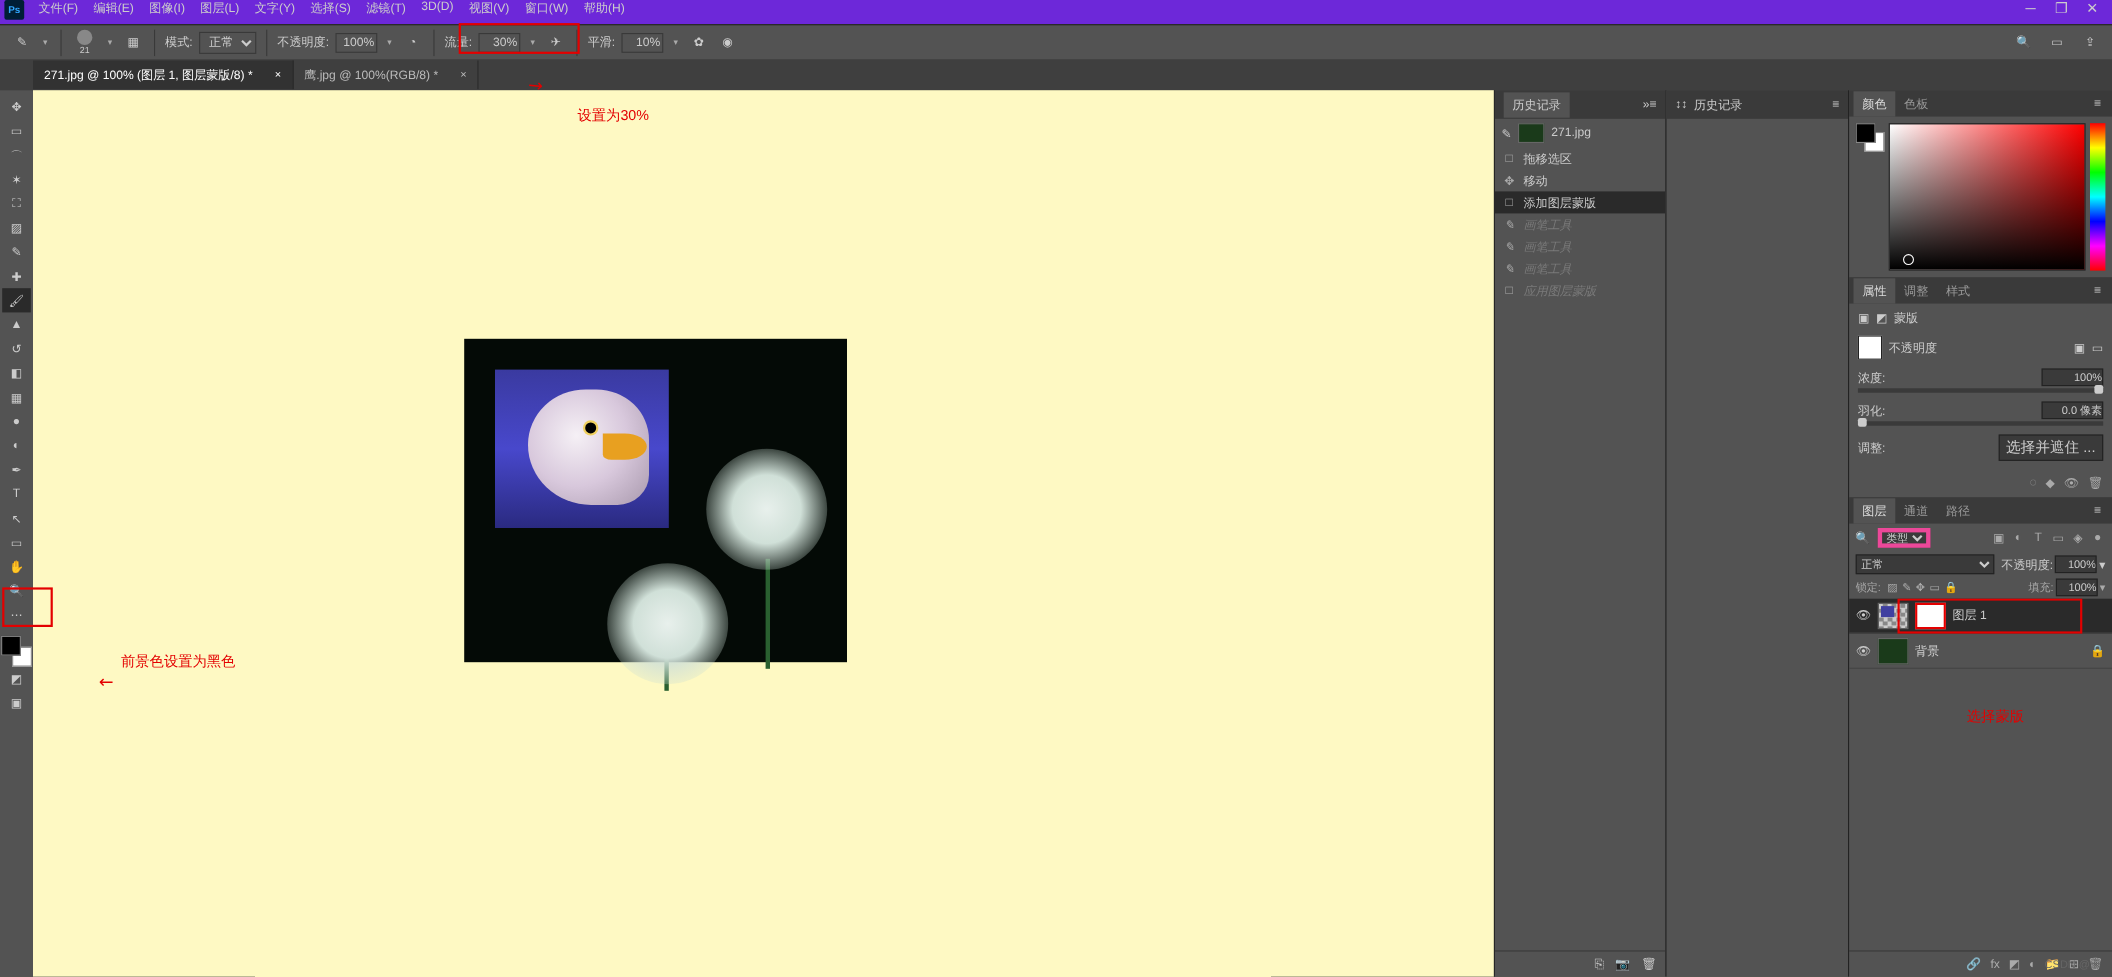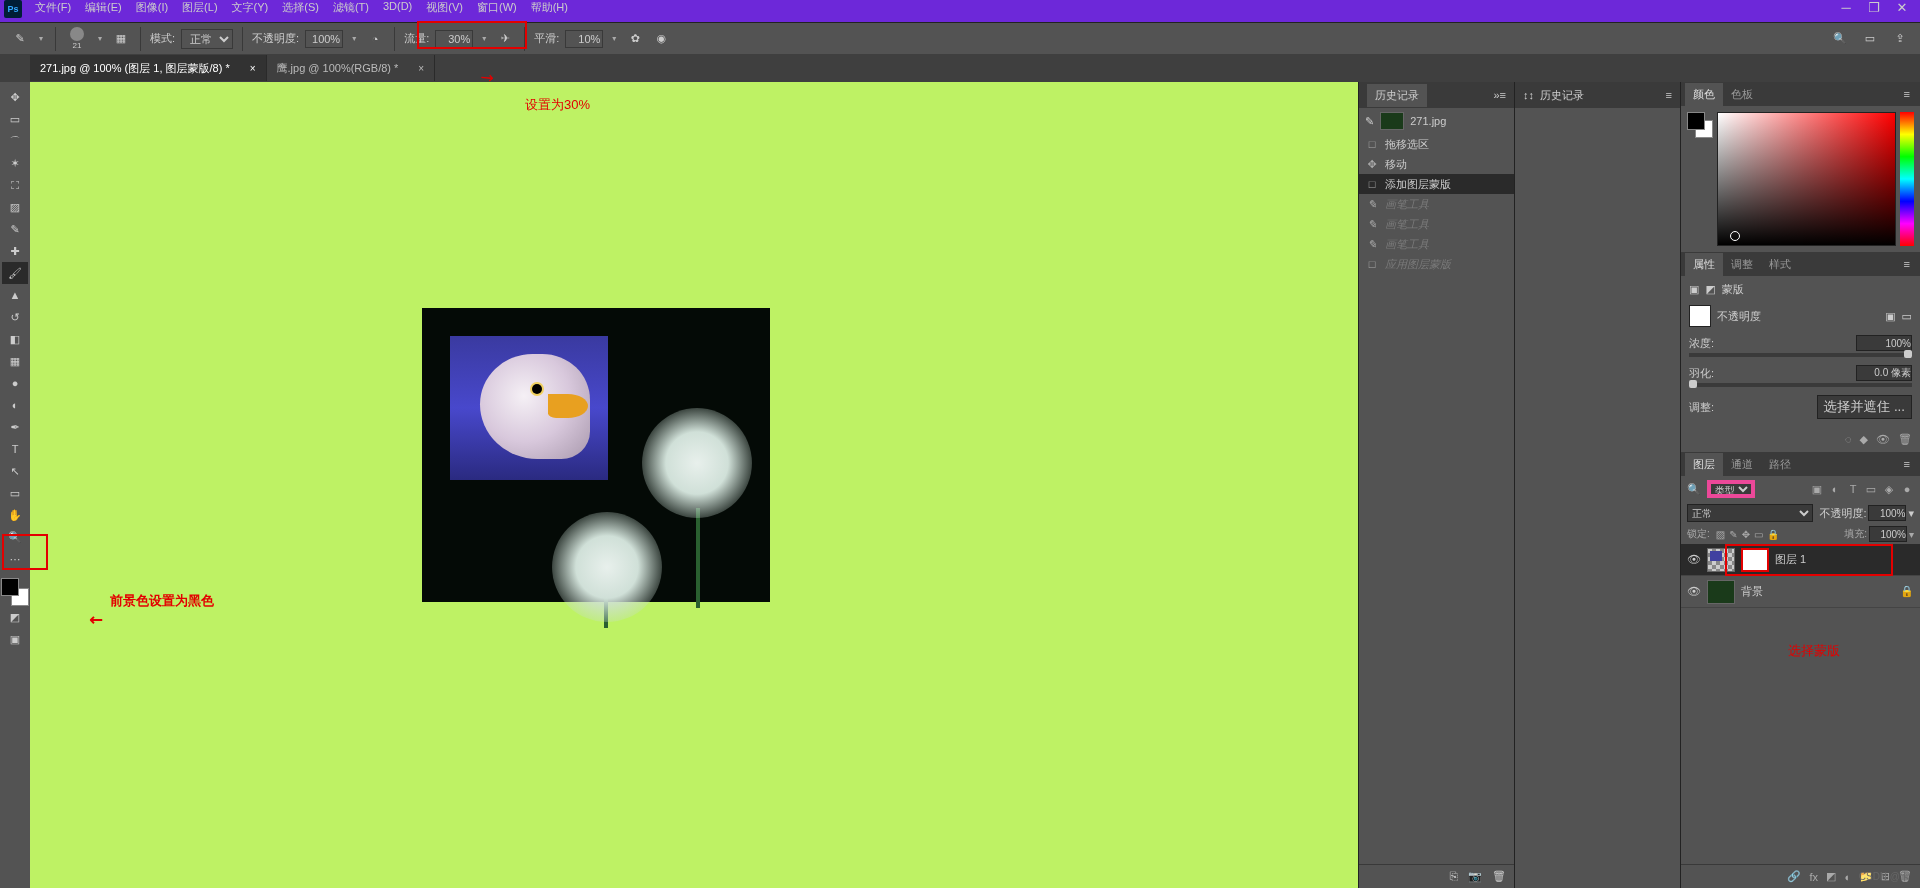--- a/index.html
+++ b/index.html
@@ -30,21 +30,21 @@
 .toolbar .tb { width:26px; height:22px; display:flex; align-items:center; justify-content:center; cursor:pointer; color:#ccc; margin-bottom:0; }
 .toolbar .tb.act { background:#2a2a2a; }
 .colorsw { position:relative; width:28px; height:28px; margin-top:8px; }
 .colorsw .fg { position:absolute; left:0; top:0; width:18px; height:18px; background:#000; border:1px solid #888; z-index:2; }
 .colorsw .bg { position:absolute; right:0; bottom:0; width:18px; height:18px; background:#fff; border:1px solid #888; }
 .redbox-fg { position:absolute; left:2px; top:452px; width:46px; height:36px; border:2px solid #e30000; pointer-events:none; z-index:5; }
 .anno-fg { position:absolute; left:80px; top:510px; color:#e30000; font-size:13px; pointer-events:none; z-index:6; }
 .anno-fg-arrow { position:absolute; left:60px; top:528px; color:#e30000; font-size:16px; transform:rotate(45deg); z-index:6; }
 .anno-flow { position:absolute; left:525px; top:96px; color:#e30000; font-size:13px; z-index:6; }
 .anno-flow-arrow { position:absolute; left:480px; top:68px; color:#e30000; font-size:16px; transform:rotate(-40deg); z-index:6; }
-.canvas-area { flex:1; background:#bef264; position:relative; overflow:hidden;font-weight:bold; }
+.canvas-area { flex:1; background:#fef9c3; position:relative; overflow:hidden; }
 .artboard { position:absolute; left:392px; top:226px; width:348px; height:294px; background:#040a06; }
 .eagle { position:absolute; left:28px; top:28px; width:158px; height:144px; background:linear-gradient(180deg,#3a3aa0 0%,#4848cc 50%,#2a2a80 100%); overflow:hidden; }
 .eagle .head { position:absolute; left:30px; top:18px; width:110px; height:105px; background:radial-gradient(circle at 40% 40%,#f5f0f5 0%,#d8c8dc 50%,#a898ac 100%); border-radius:55% 50% 30% 60%; }
 .eagle .beak { position:absolute; left:98px; top:58px; width:40px; height:24px; background:#e8a020; border-radius:0 50% 50% 20%; }
 .eagle .eye { position:absolute; left:82px; top:48px; width:10px; height:10px; background:#000; border-radius:50%; box-shadow:0 0 0 2px #f0d060; }
 .dand1 { position:absolute; right:18px; top:100px; width:110px; height:110px; background:radial-gradient(circle,#e8f0ec 0%,#d0e0d8 40%,rgba(200,220,210,0.3) 70%,transparent 75%); border-radius:50%; }
 .dand2 { position:absolute; left:130px; bottom:-20px; width:110px; height:110px; background:radial-gradient(circle,#e8f0ec 0%,#d0e0d8 40%,rgba(200,220,210,0.3) 70%,transparent 75%); border-radius:50%; }
 .stem1 { position:absolute; right:70px; top:200px; width:4px; height:100px; background:#2a6030; }
 .stem2 { position:absolute; left:182px; top:240px; width:4px; height:80px; background:#2a6030; }
 .midinfo { width:166px; background:#535353; border-left:1px solid #222; padding:0; }

